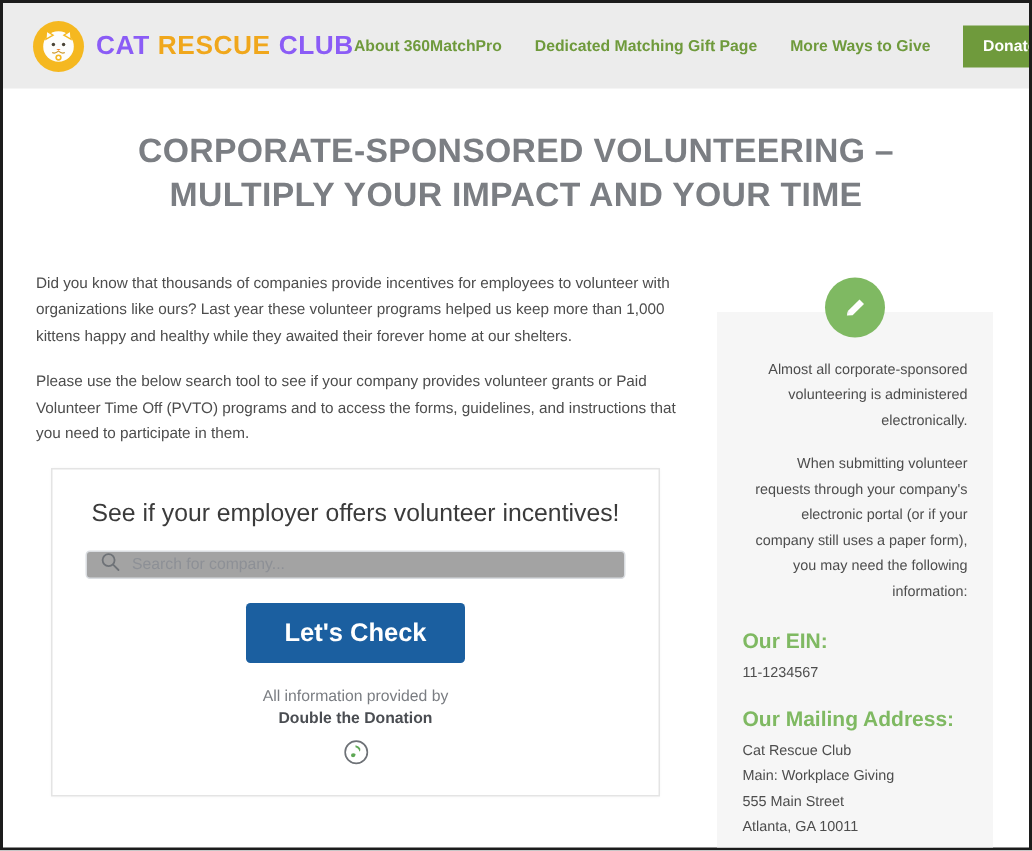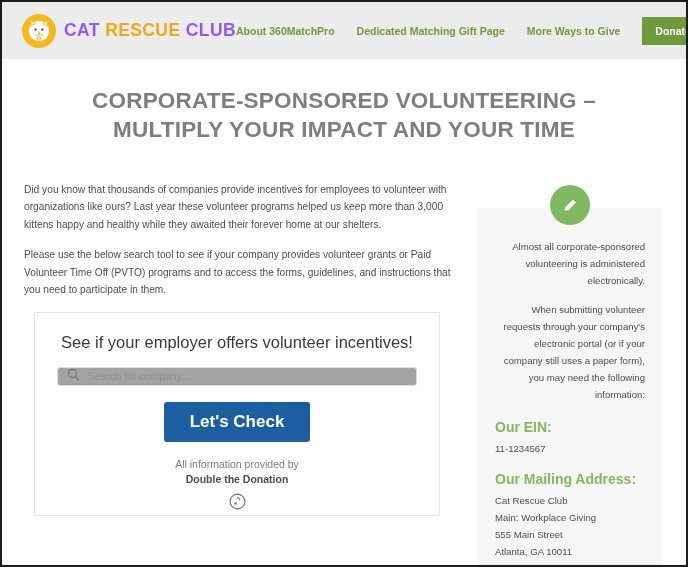--- a/index.html
+++ b/index.html
@@ -117,21 +117,21 @@
     margin-bottom: 13px;
   }
 
   
   .search-card {
     margin-top: 9px;
     margin-left: 10px;
     width: 406px;
     border: 1px solid #e4e4e4;
     background: #ffffff;
-    padding: 20px 22px 5px 22px;
+    padding: 20px 22px 20px 22px;
     text-align: center;
     box-shadow: 0 0 2px rgba(0,0,0,0.03);
   }
 
   .search-title {
     font-size: 16.5px;
     color: #3b3b3b;
     font-weight: normal;
     margin-bottom: 14px;
     line-height: 1.2;
@@ -286,21 +286,21 @@
   </div>
 
   <div class="hero">
     <h1>CORPORATE-SPONSORED VOLUNTEERING – MULTIPLY YOUR IMPACT AND YOUR TIME</h1>
   </div>
 
   <div class="content">
 
     <div class="col-main">
 
-      <p class="body-p">Did you know that thousands of companies provide incentives for employees to volunteer with organizations like ours? Last year these volunteer programs helped us keep more than 3,000 kittens happy and healthy while they awaited their forever home at our shelters.</p>
+      <p class="body-p">Did you know that thousands of companies provide incentives for employees to volunteer with organizations like ours? Last year these volunteer programs helped us keep more than 1,000 kittens happy and healthy while they awaited their forever home at our shelters.</p>
       <p class="body-p">Please use the below search tool to see if your company provides volunteer grants or Paid Volunteer Time Off (PVTO) programs and to access the forms, guidelines, and instructions that you need to participate in them.</p>
 
       <div class="search-card">
         <div class="search-title">See if your employer offers volunteer incentives!</div>
 
         <div class="search-input-wrap">
           <span>
             <svg width="13" height="13" viewBox="0 0 13 13">
               <circle cx="5.4" cy="5.4" r="4.0" fill="none" stroke="#6e7277" stroke-width="1.2"></circle>
               <line x1="8.4" y1="8.4" x2="12" y2="12" stroke="#6e7277" stroke-width="1.2" stroke-linecap="round"></line>

